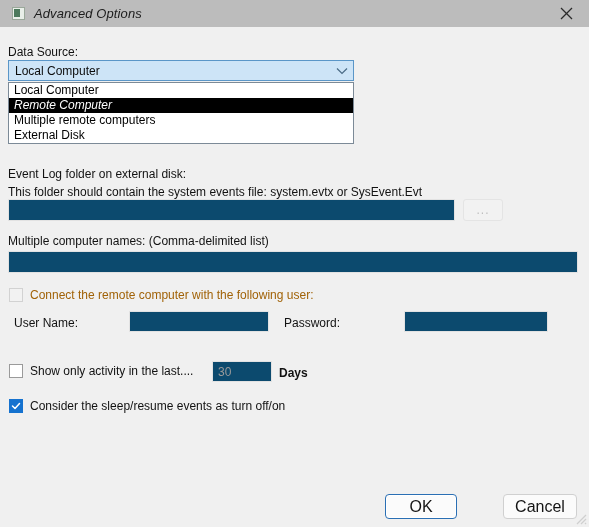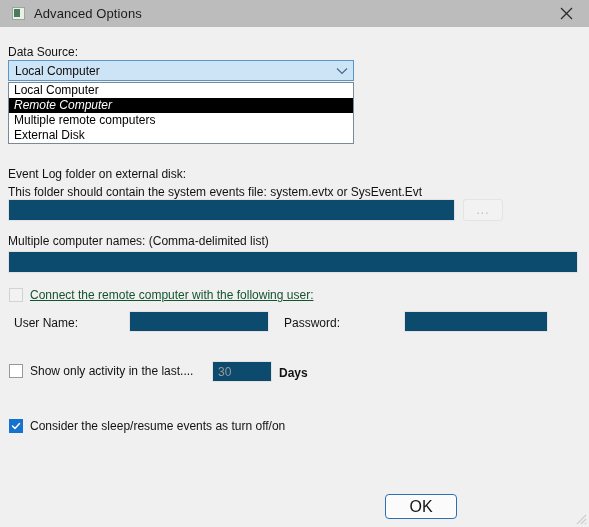--- a/index.html
+++ b/index.html
@@ -55,20 +55,21 @@
   #title-icon .ic-inner {
     position: absolute;
     left: 2px; top: 2px;
     width: 6px; height: 8px;
     background: #4c7a5c;
   }
   #title-text {
     font-size: 13px;
     color: #1c1c1c;
     letter-spacing: 0.1px;
+    font-style: italic;
   }
   #close-button {
     position: absolute;
     right: 0; top: 0;
     width: 45px;
     height: 27px;
     display: flex;
     align-items: center;
     justify-content: center;
   }
@@ -200,21 +201,21 @@
   .cbox.off.dis {
     background: #f2f2f2;
     border: 1px solid #d2d2d2;
   }
   .cbox.on {
     background: #1572cf;
     border: 1px solid #1572cf;
   }
   .cbox.on svg { position: absolute; left: 1px; top: 1px; display: block; }
   .cbrow .cb-label { font-size: 12px; color: #121212; }
-  .cbrow .cb-label.disabled { color: #14532d; text-decoration: underline; }
+  .cbrow .cb-label.disabled { color: #a16207; }
 
   
   .btn {
     position: absolute;
     height: 25px;
     background: #fbfbfb;
     border: 1px solid #d0d0d0;
     border-radius: 4px;
     box-sizing: border-box;
     display: flex;
@@ -310,31 +311,32 @@
 
   <div class="cbrow" style="left:9px; top:364px;">
     <span class="cbox off"></span>
     <span class="cb-label">Show only activity in the last....</span>
   </div>
 
   <div class="tinput" style="left:212px; top:361px; width:60px; height:21px; justify-content:flex-start;">30</div>
 
   <div class="lbl" style="left:279px; top:366px; font-weight:bold;">Days</div>
 
-  <div class="cbrow" style="left:9px; top:399px;margin-top:20px;">
+  <div class="cbrow" style="left:9px; top:399px;">
     <span class="cbox on">
       <svg width="10" height="10" viewBox="0 0 10 10" aria-hidden="true">
         <polyline points="1.5,5 4,7.5 8.5,2.5" fill="none" stroke="#ffffff" stroke-width="1.5" stroke-linecap="round" stroke-linejoin="round"></polyline>
       </svg>
     </span>
     <span class="cb-label">Consider the sleep/resume events as turn off/on</span>
   </div>
 
 
   <div class="btn" id="ok-button">OK</div>
+  <div class="btn" id="cancel-button">Cancel</div>
 
   <div id="resize-grip">
     <svg width="14" height="14" viewBox="0 0 14 14" aria-hidden="true">
       <line x1="13" y1="4" x2="4" y2="13" stroke="#a8a8a8" stroke-width="1.3"></line>
       <line x1="13" y1="8" x2="8" y2="13" stroke="#a8a8a8" stroke-width="1.3"></line>
       <line x1="13" y1="12" x2="12" y2="13" stroke="#a8a8a8" stroke-width="1.3"></line>
     </svg>
   </div>
 
 </div>

